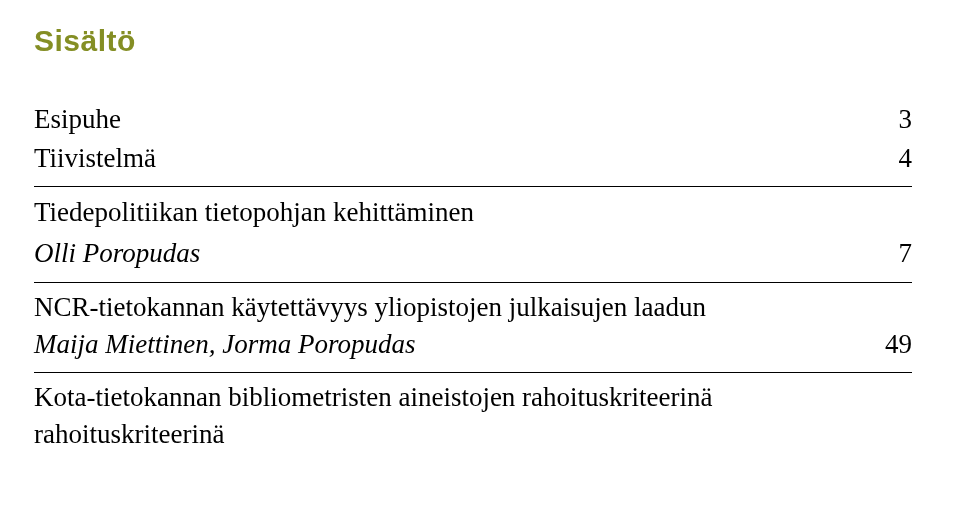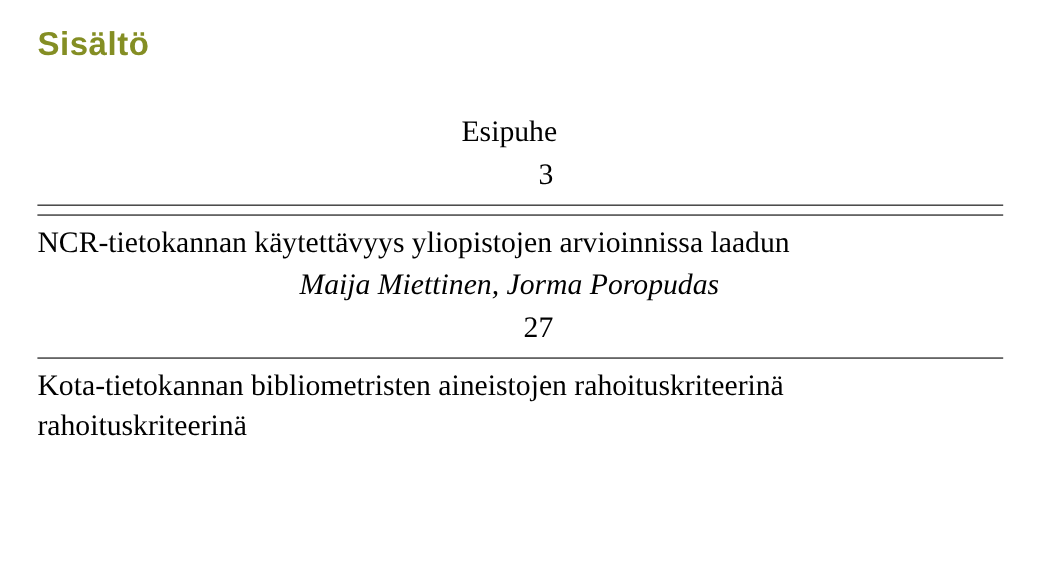--- a/index.html
+++ b/index.html
@@ -20,21 +20,20 @@
     margin-bottom: 42px;
   }
   .toc {
     font-size: 27px;
     line-height: 1.45;
   }
   .row {
     display: flex;
     justify-content: space-between;
     align-items: center;
-    flex-direction: column;
   }
   .row-title {
     flex: 1;
     padding-right: 20px;
   }
   .row-page {
     text-align: right;
     min-width: 60px;
   }
   .italic {
@@ -53,34 +52,45 @@
 
 <div class="heading">Sisältö</div>
 
 <div class="toc">
 
   <div class="row">
     <div class="row-title">Esipuhe</div>
     <div class="row-page">3</div>
   </div>
 
-
-
-  <hr class="sep">
+  <div class="row">
+    <div class="row-title">Tiivistelmä</div>
+    <div class="row-page">4</div>
+  </div>
 
 
   <hr class="sep">
 
   <div>
+    <div class="row-title block-tight">Tiedepolitiikan tietopohjan kehittäminen</div>
+    <div class="row">
+      <div class="row-title italic">Olli Poropudas</div>
+      <div class="row-page">7</div>
+    </div>
+  </div>
+
+  <hr class="sep">
+
+  <div>
     <div class="title-multiline">
-      <div>NCR-tietokannan käytettävyys yliopistojen arvioinnissa laadun</div>
+      <div>NCR-tietokannan käytettävyys yliopistojen julkaisujen laadun</div>
     </div>
     <div class="row">
       <div class="row-title italic">Maija Miettinen, Jorma Poropudas</div>
-      <div class="row-page">27</div>
+      <div class="row-page">49</div>
     </div>
   </div>
 
   <hr class="sep">
 
   <div>
     <div class="title-multiline">
       <div>Kota-tietokannan bibliometristen aineistojen rahoituskriteerinä</div>
       <div>rahoituskriteerinä</div>
     </div>

